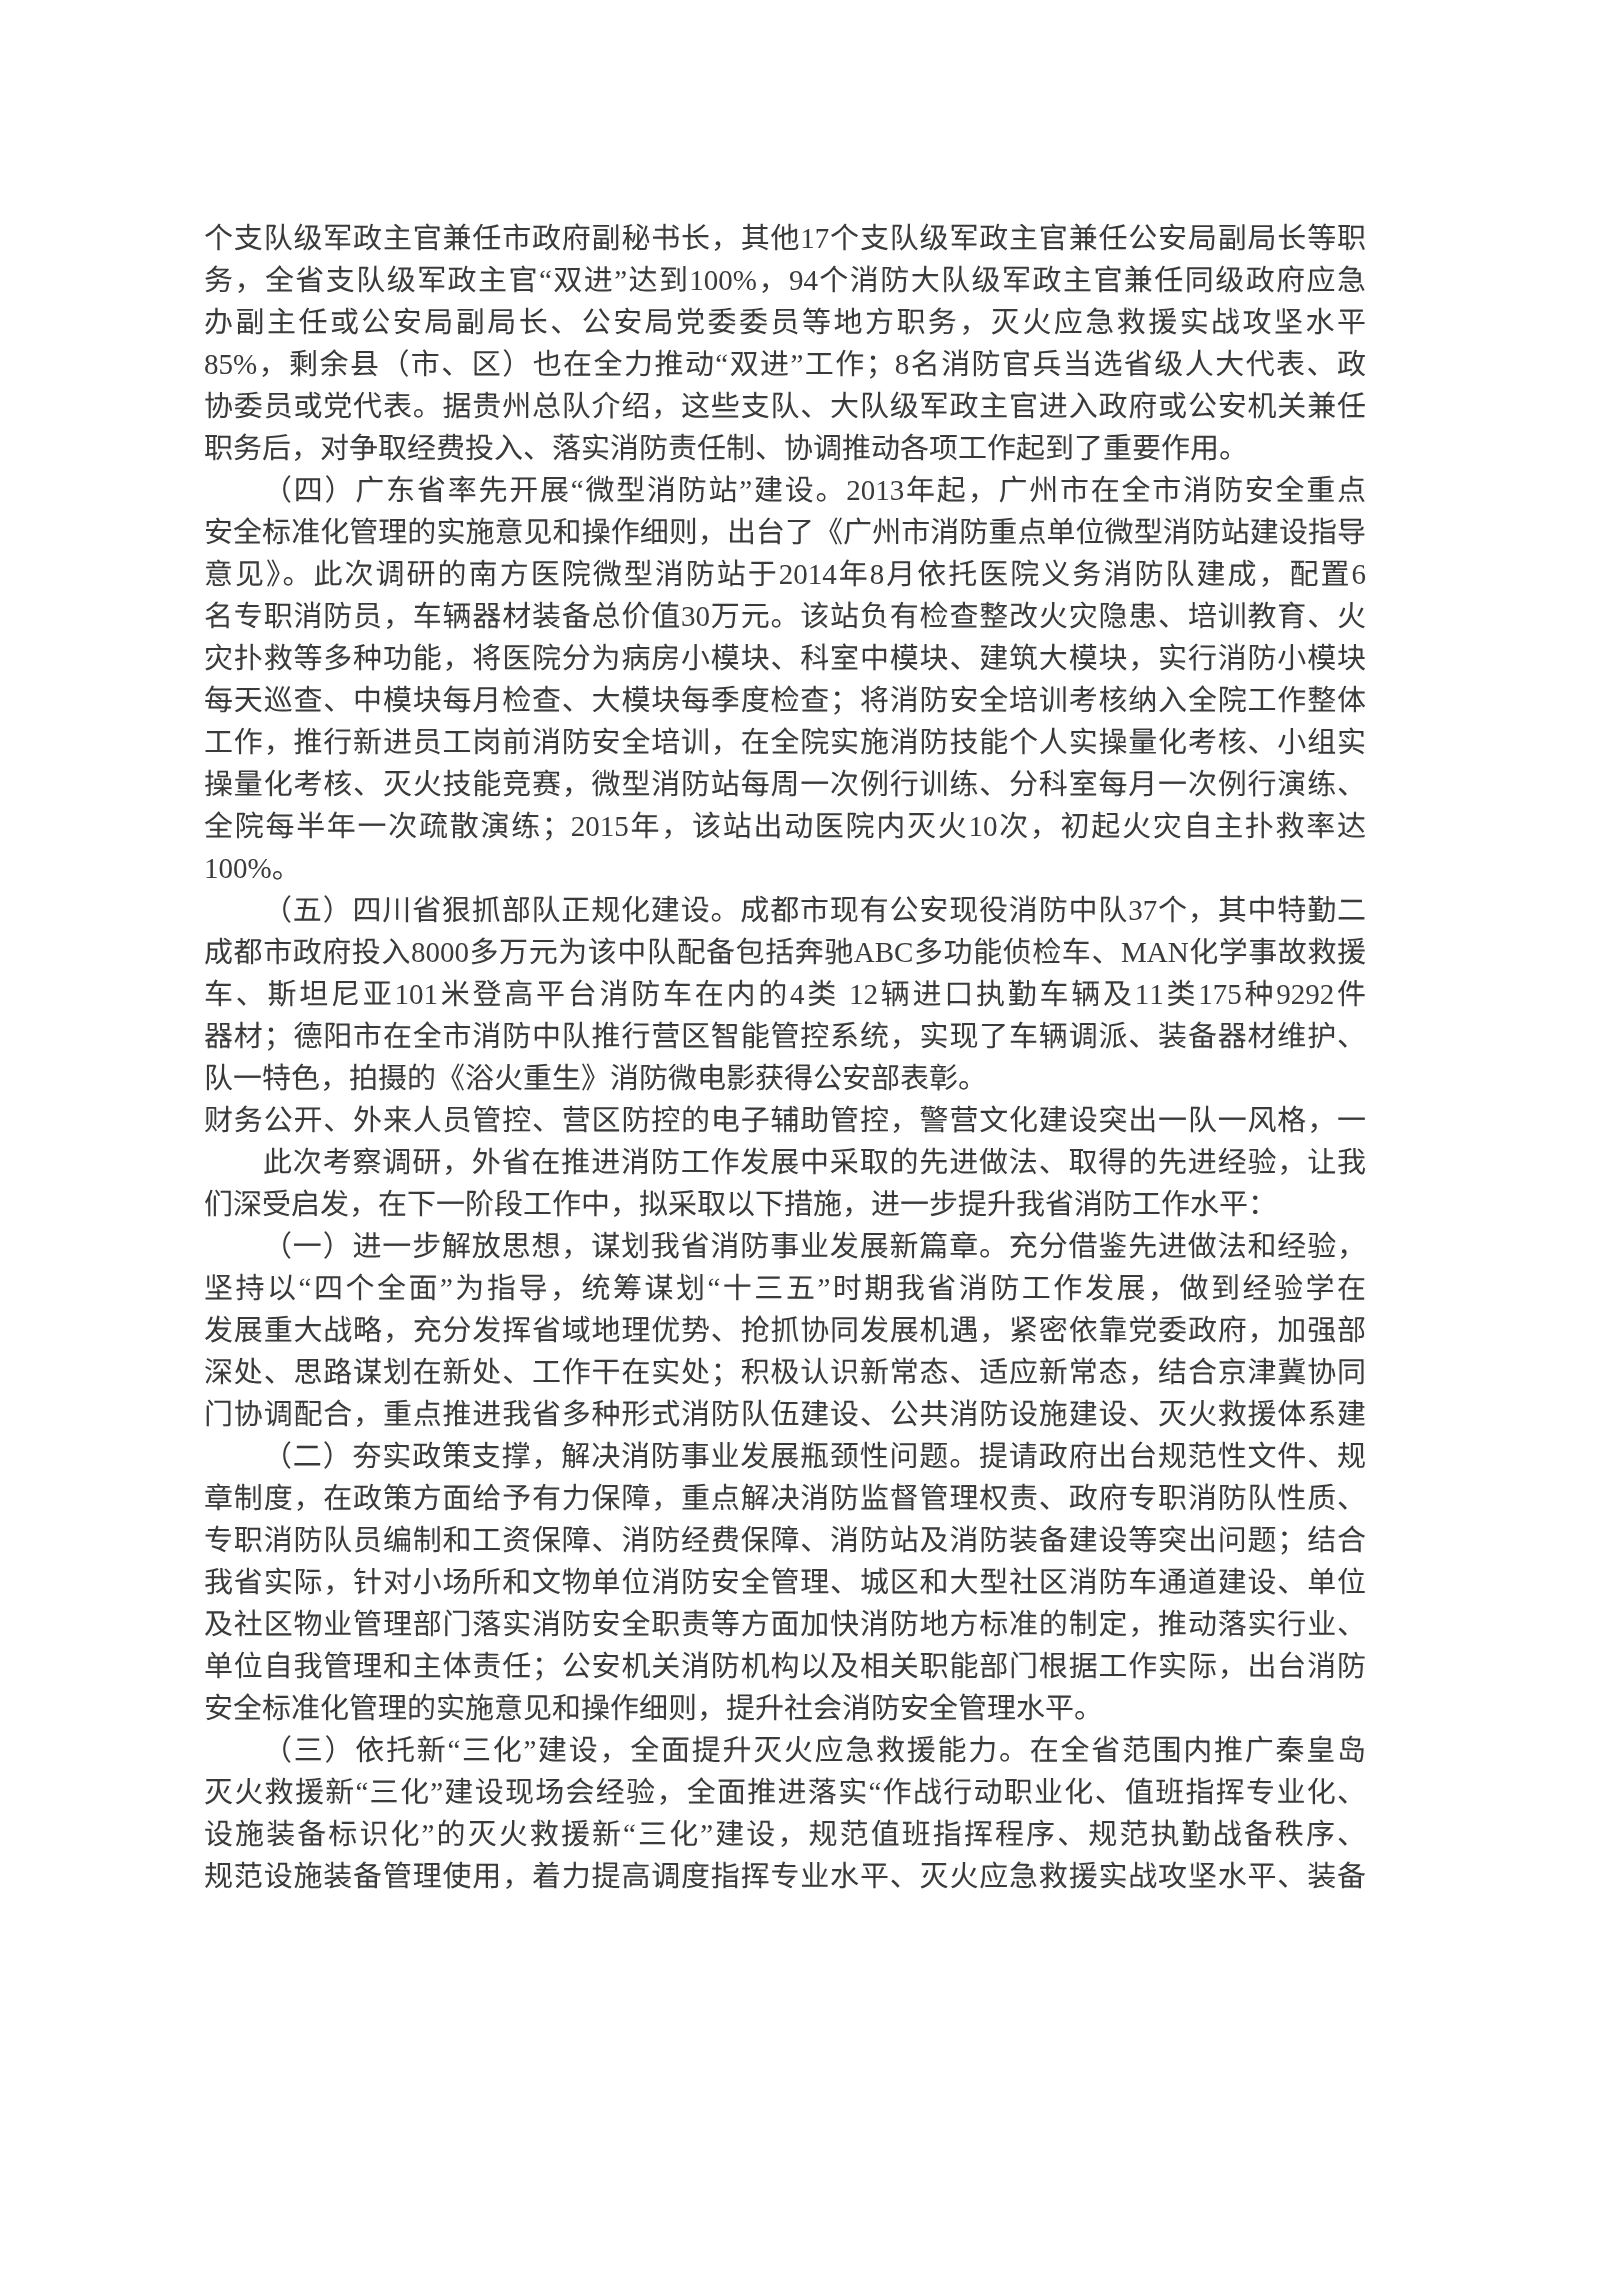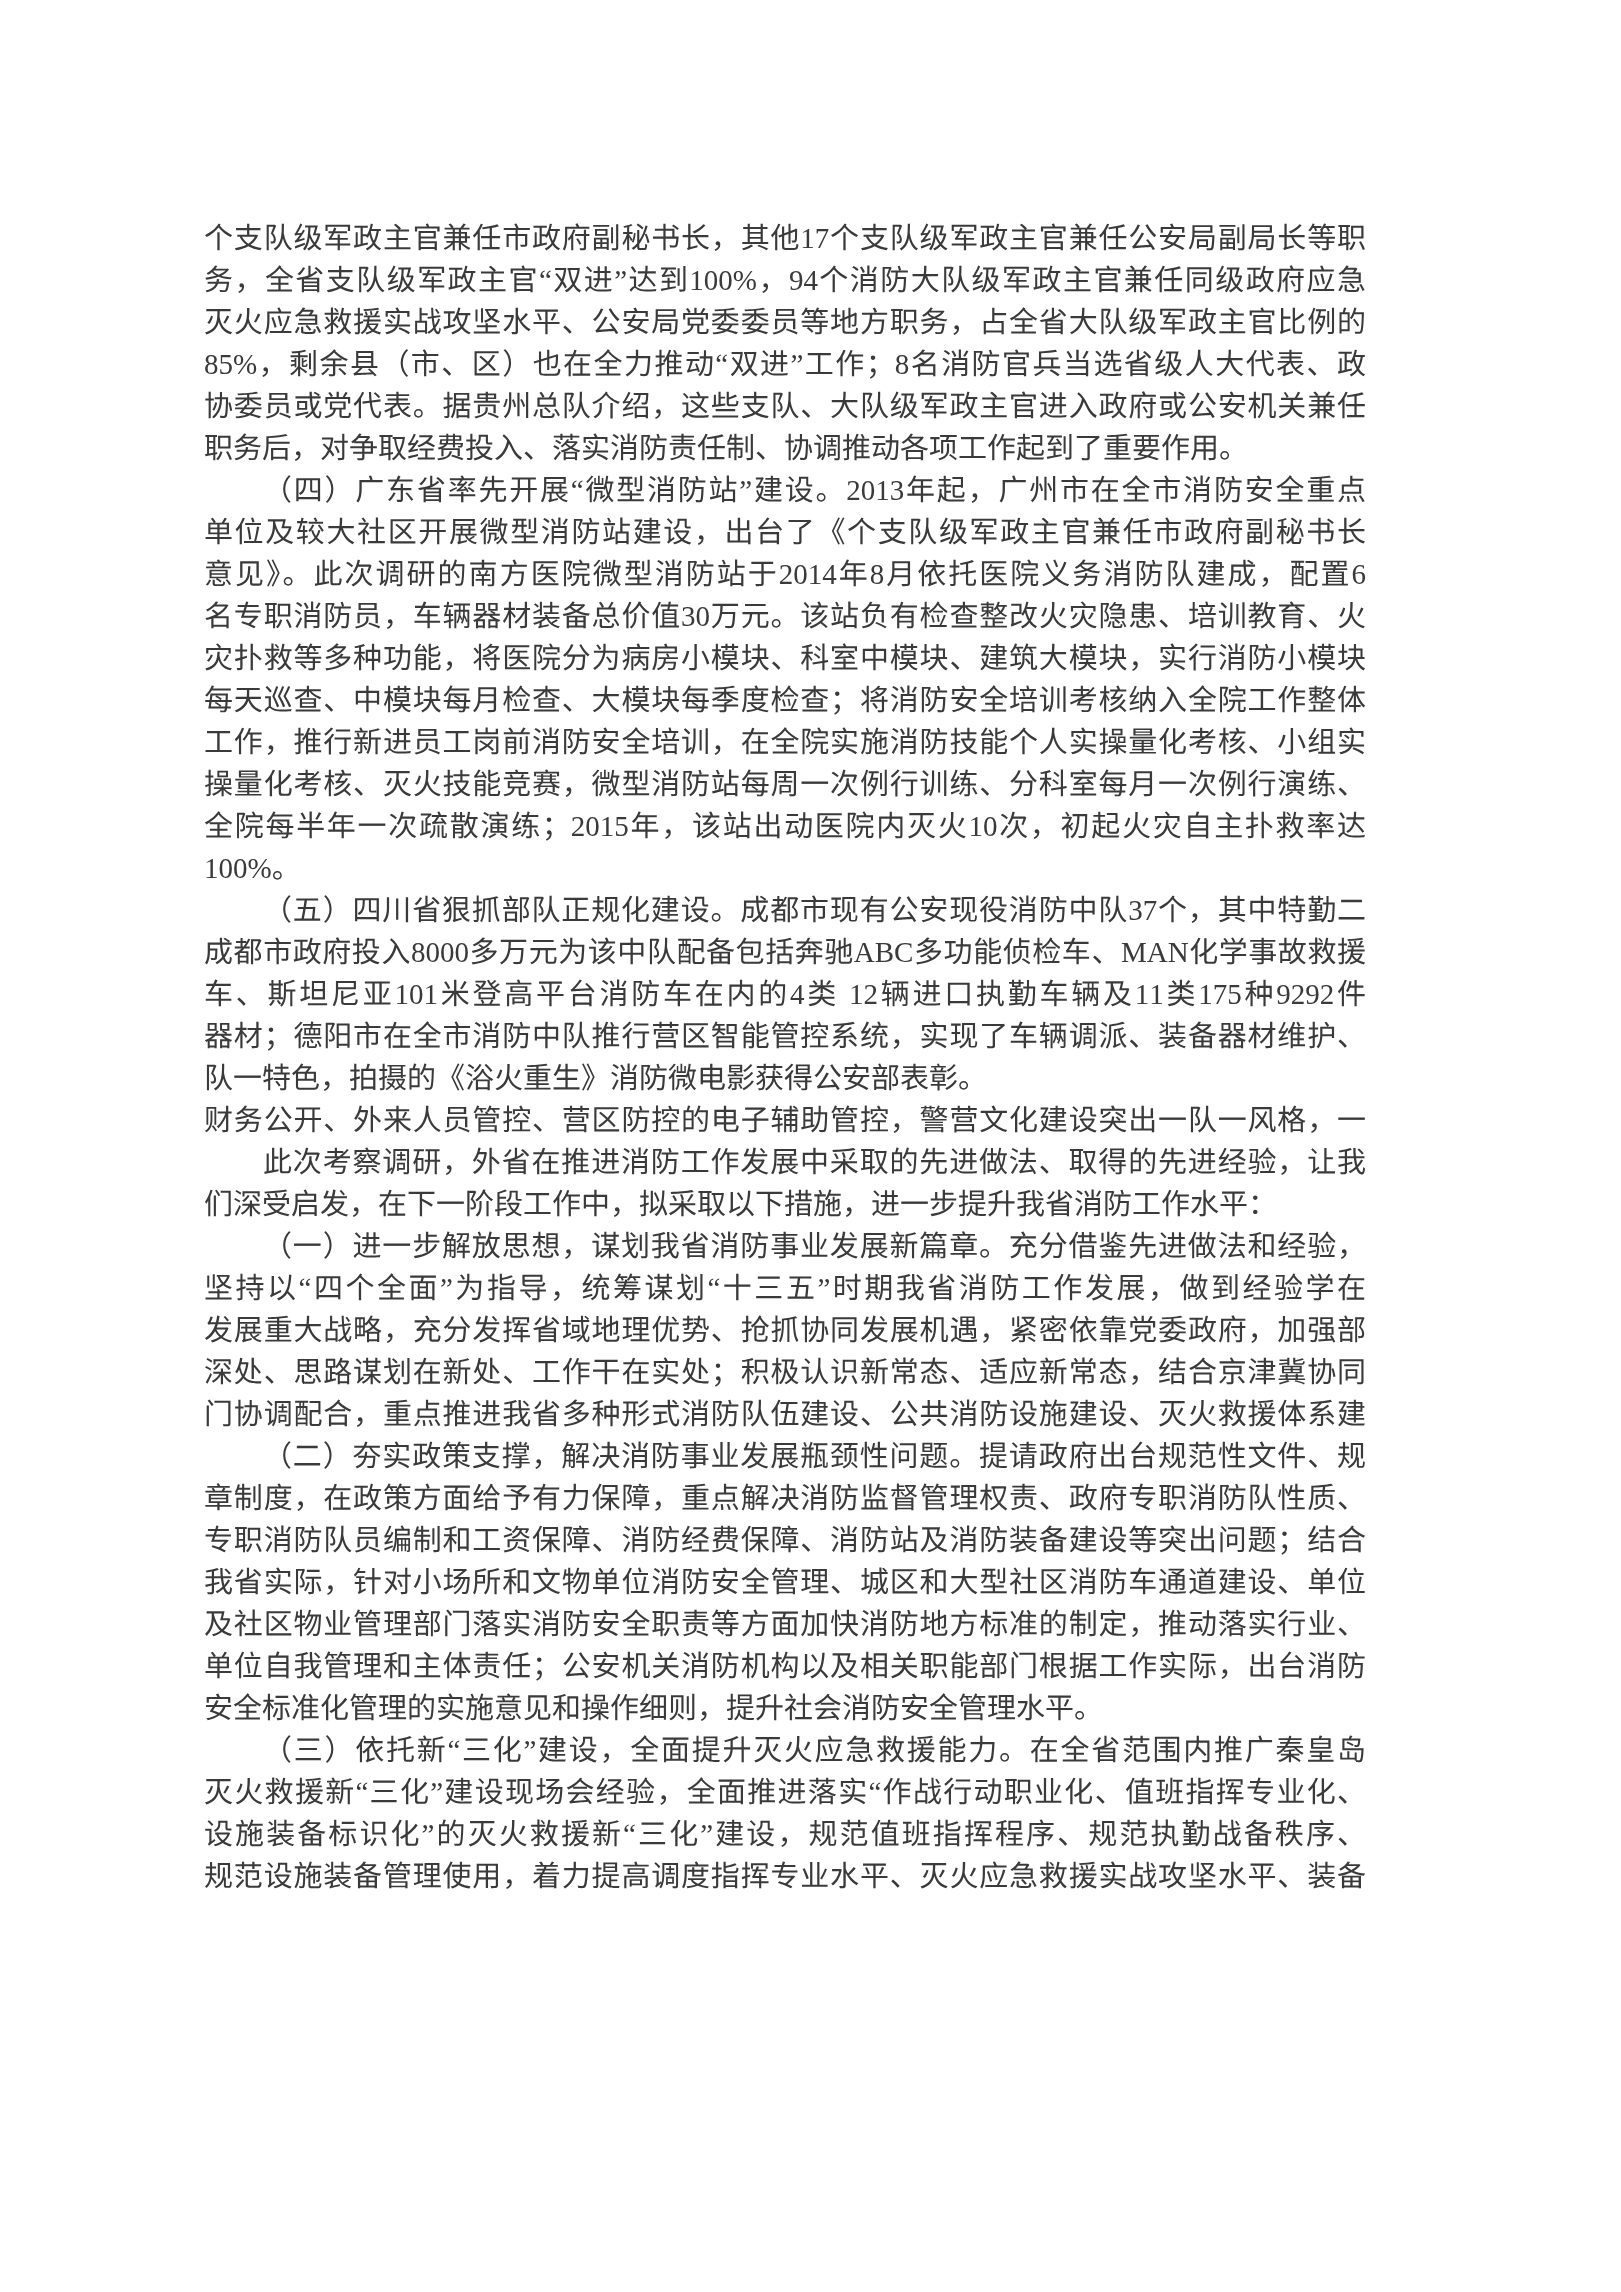--- a/index.html
+++ b/index.html
@@ -48,28 +48,28 @@
   }
 </style>
 </head>
 <body style="background: rgb(255, 255, 255);">
 
 <div id="page">
   <div id="doc" style="color: rgb(58, 58, 58);">
       <div class="para">
         <div class="line">个支队级军政主官兼任市政府副秘书长，其他17个支队级军政主官兼任公安局副局长等职</div>
         <div class="line">务，全省支队级军政主官“双进”达到100%，94个消防大队级军政主官兼任同级政府应急</div>
-        <div class="line">灭火应急救援实战攻坚水平、公安局党委委员等地方职务，占全省大队级军政主官比例的</div>
+        <div class="line">办副主任或公安局副局长、公安局党委委员等地方职务，灭火应急救援实战攻坚水平</div>
         <div class="line">85%，剩余县（市、区）也在全力推动“双进”工作；8名消防官兵当选省级人大代表、政</div>
         <div class="line">协委员或党代表。据贵州总队介绍，这些支队、大队级军政主官进入政府或公安机关兼任</div>
         <div class="line short">职务后，对争取经费投入、落实消防责任制、协调推动各项工作起到了重要作用。</div>
       </div>
       <div class="para">
         <div class="line indent">（四）广东省率先开展“微型消防站”建设。2013年起，广州市在全市消防安全重点</div>
-        <div class="line">单位及较大社区开展微型消防站建设，出台了《个支队级军政主官兼任市政府副秘书长</div>
+        <div class="line">安全标准化管理的实施意见和操作细则，出台了《广州市消防重点单位微型消防站建设指导</div>
         <div class="line">意见》。此次调研的南方医院微型消防站于2014年8月依托医院义务消防队建成，配置6</div>
         <div class="line">名专职消防员，车辆器材装备总价值30万元。该站负有检查整改火灾隐患、培训教育、火</div>
         <div class="line">灾扑救等多种功能，将医院分为病房小模块、科室中模块、建筑大模块，实行消防小模块</div>
         <div class="line">每天巡查、中模块每月检查、大模块每季度检查；将消防安全培训考核纳入全院工作整体</div>
         <div class="line">工作，推行新进员工岗前消防安全培训，在全院实施消防技能个人实操量化考核、小组实</div>
         <div class="line">操量化考核、灭火技能竞赛，微型消防站每周一次例行训练、分科室每月一次例行演练、</div>
         <div class="line">全院每半年一次疏散演练；2015年，该站出动医院内灭火10次，初起火灾自主扑救率达</div>
         <div class="line short">100%。</div>
       </div>
       <div class="para">

